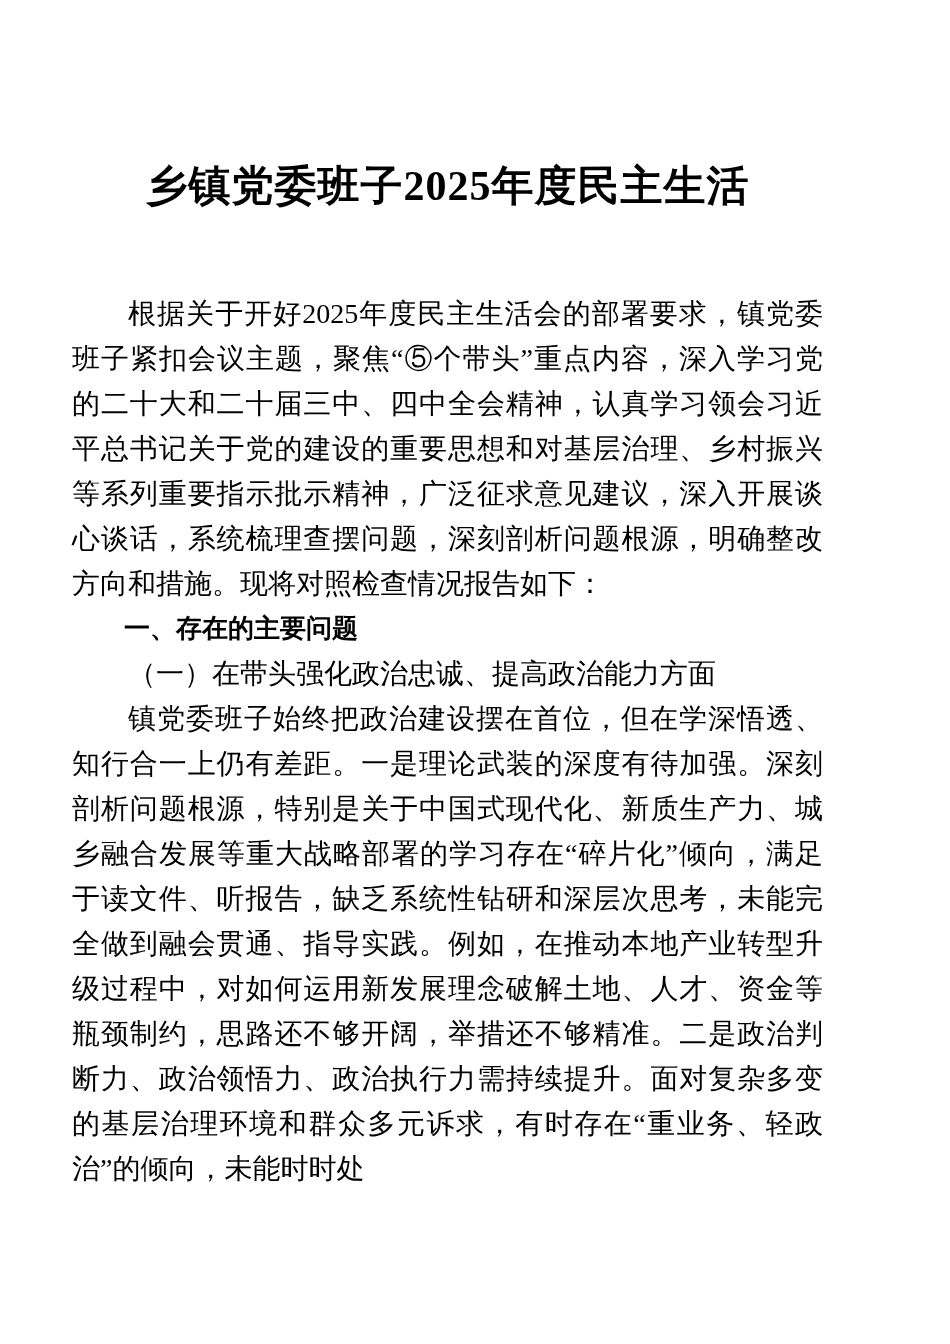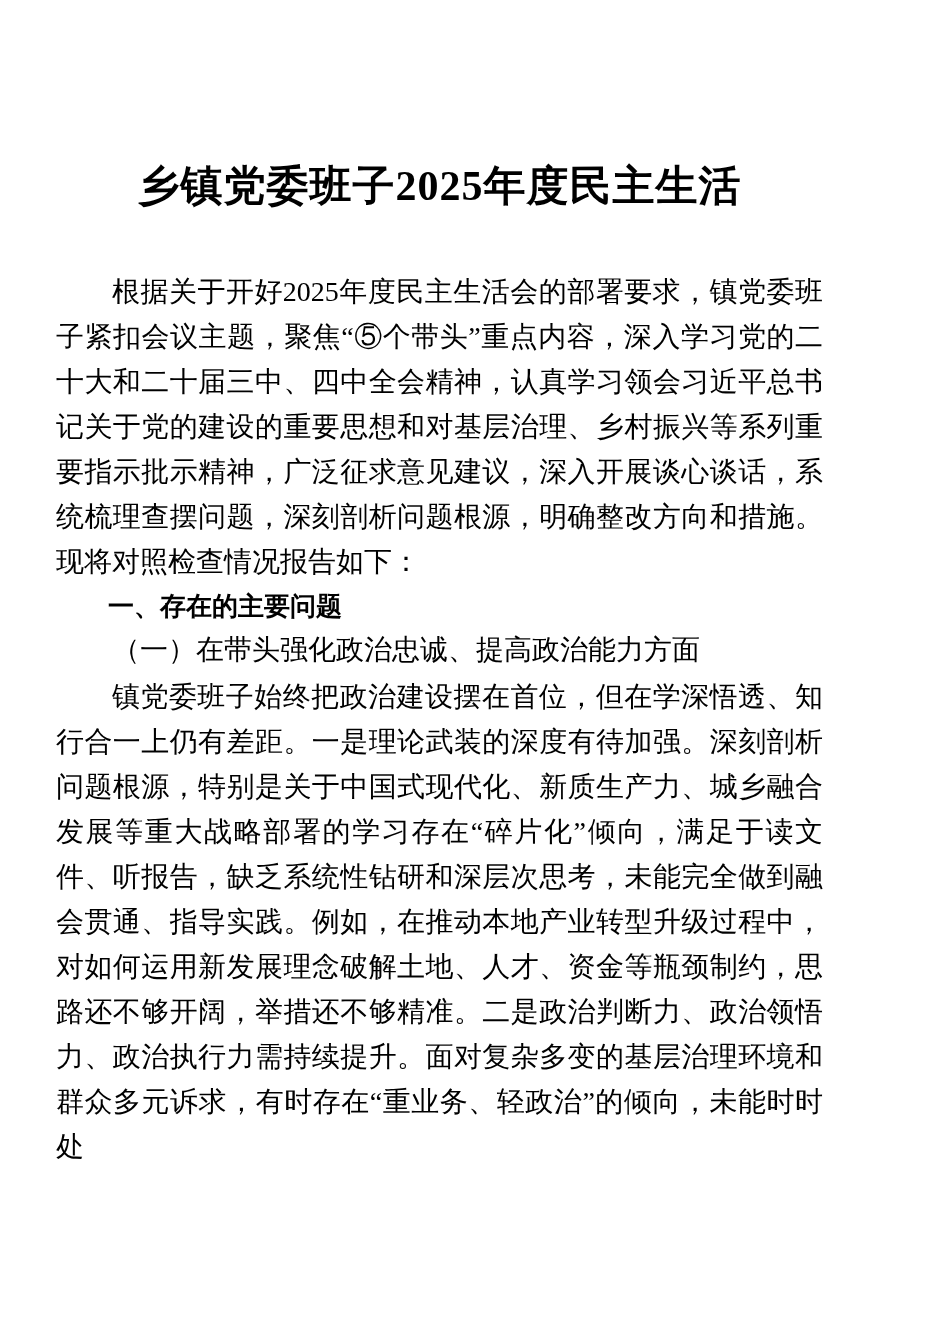--- a/index.html
+++ b/index.html
@@ -10,34 +10,34 @@
   body {
     width: 950px;
     height: 1344px;
     overflow: hidden;
     color: #000000;
   }
   .page {
     box-sizing: border-box;
     width: 950px;
     height: 1344px;
-    padding: 158px 127px 0 56px;
+    padding: 158px 127px 0 72px;
     background: #ffffff;
   }
   .doc-title {
     font-family: "Liberation Serif", "DejaVu Serif", serif;
     font-weight: 700;
     font-size: 42px;
     line-height: 57px;
     text-align: center;
     letter-spacing: 1px;
     color: #000000;
   }
   .doc-body {
-    margin-top: 54px;
+    margin-top: 76px;
     font-family: "Liberation Serif", "DejaVu Serif", serif;
     font-size: 28px;
     line-height: 45px;
     text-align: justify;
     text-align-last: left;
     text-justify: inter-ideograph;
     color: #000000;
   }
   .doc-body p {
     margin: 0;
@@ -47,21 +47,21 @@
   .para {
     font-family: "Liberation Serif", "DejaVu Serif", serif;
     font-weight: 400;
   }
   .heading-1 {
     font-family: "DejaVu Sans", "Liberation Sans", sans-serif;
     font-weight: 700;
     font-size: 26px;
   }
   .heading-2 {
-    font-family: Liberation Mono, monospace;
+    font-family: Liberation Sans, sans-serif;
     font-weight: 400;
   }
 </style>
 </head>
 <body>
 
 <div class="page">
 
   <div class="doc-title">
     <div>乡镇党委班子2025年度民主生活</div>

